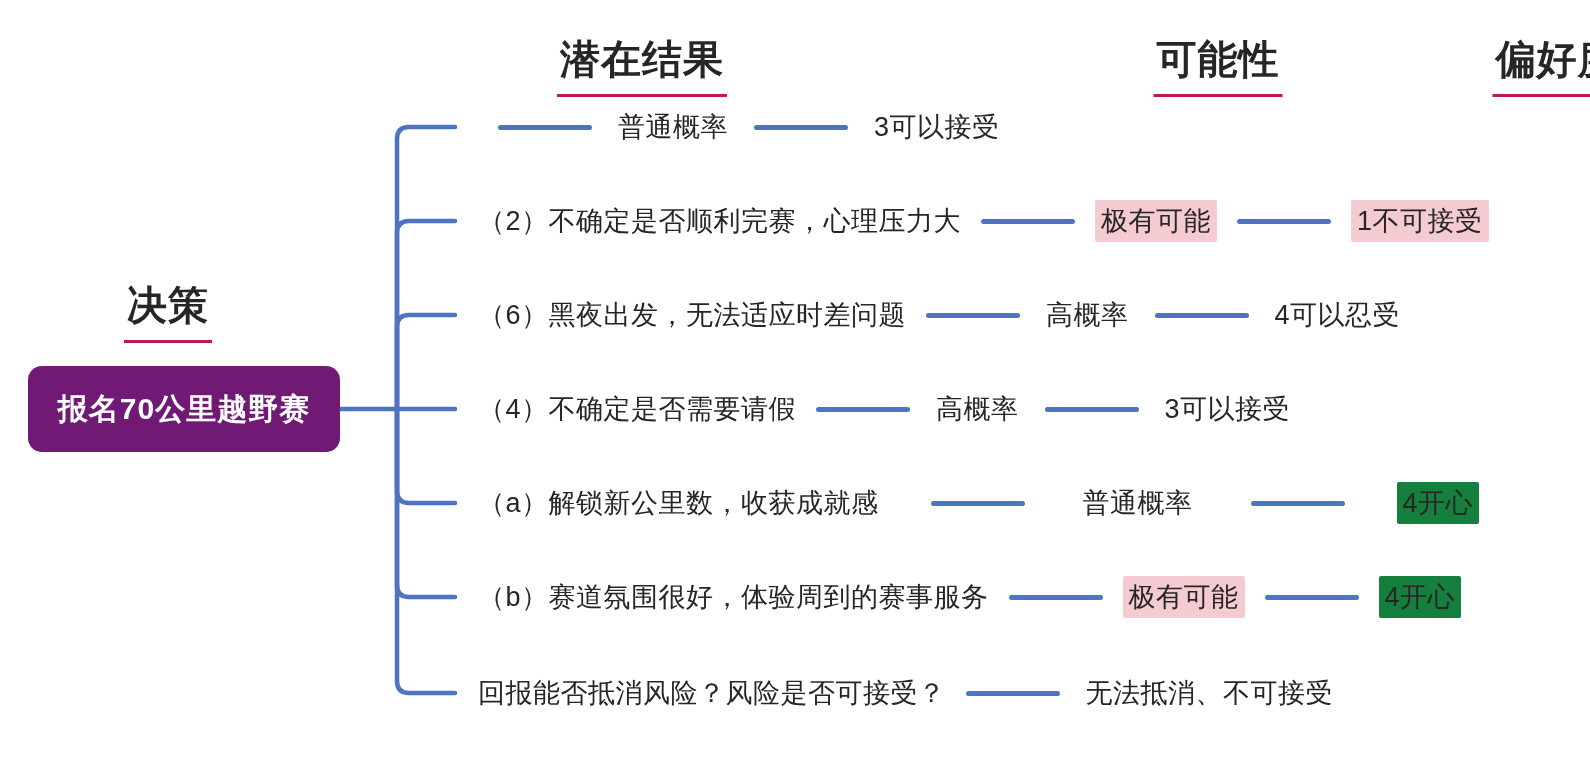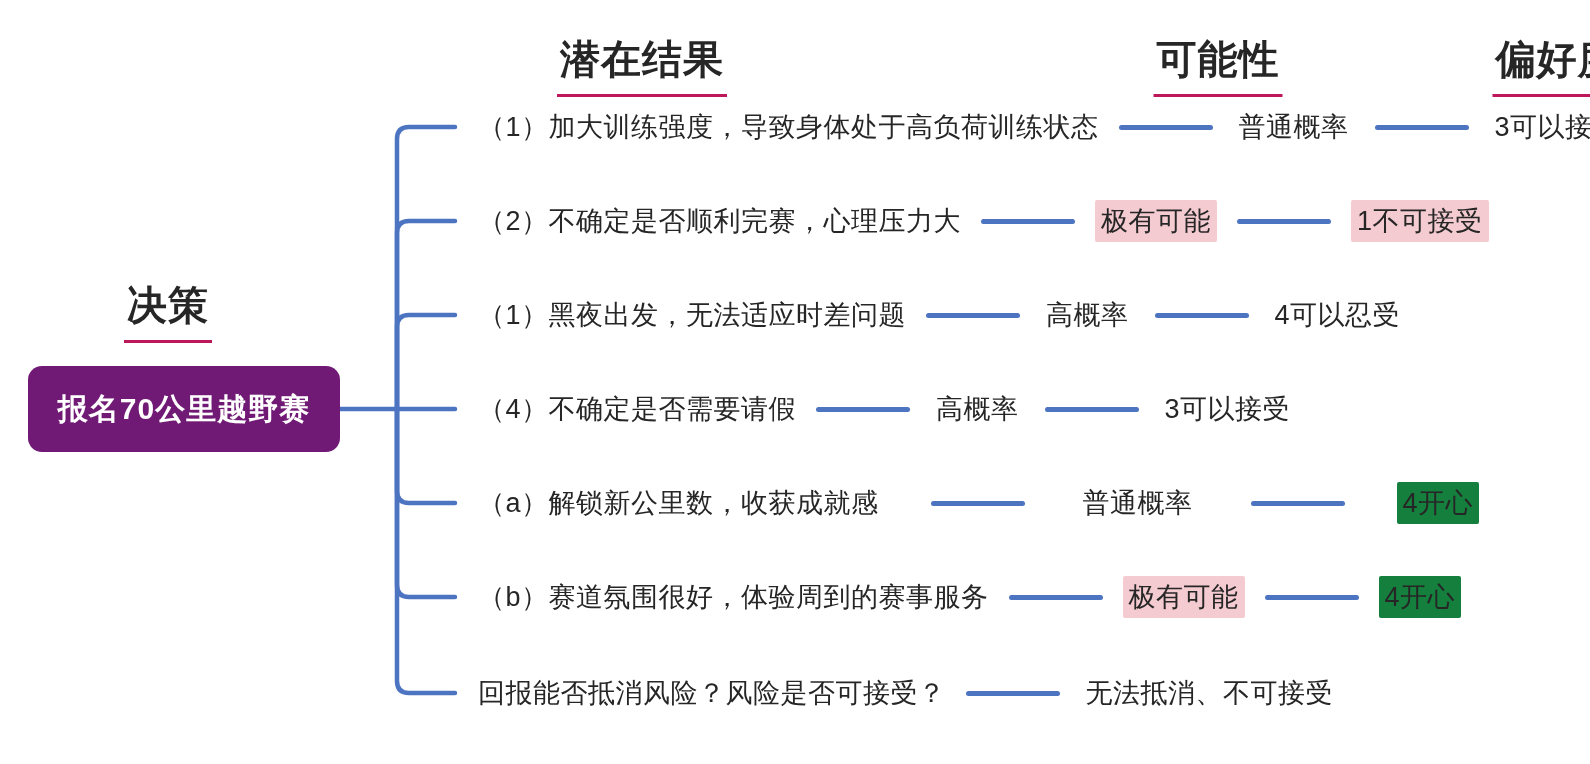--- a/index.html
+++ b/index.html
@@ -61,37 +61,36 @@
       <path d="M340,409 H455"></path>
       <path d="M455,503 H409 Q397,503 397,491 V409"></path>
       <path d="M455,597 H409 Q397,597 397,585 V409"></path>
       <path d="M455,693 H409 Q397,693 397,681 V409"></path>
     </g>
   </svg>
 
   <div class="root-node" style="background: #701a75;">报名70公里越野赛</div>
 
   <div class="row" style="top:102px;">
-    <span class="outcome">（1）加大训练强度，导致身体处于高负荷训练状态</span>
     <span class="connector" style="background: rgb(77, 116, 193);"></span>
     <span class="cell">普通概率</span>
     <span class="connector" style="background: rgb(77, 116, 193);"></span>
     <span class="cell">3可以接受</span>
   </div>
 
   <div class="row" style="top:196px;">
     <span class="outcome">（2）不确定是否顺利完赛，心理压力大</span>
     <span class="connector" style="background: rgb(77, 116, 193);"></span>
     <span class="cell hl-pink">极有可能</span>
     <span class="connector" style="background: rgb(77, 116, 193);"></span>
     <span class="cell hl-pink">1不可接受</span>
   </div>
 
   <div class="row" style="top:290px;">
-    <span class="outcome">（1）黑夜出发，无法适应时差问题</span>
+    <span class="outcome">（6）黑夜出发，无法适应时差问题</span>
     <span class="connector" style="background: rgb(77, 116, 193);"></span>
     <span class="cell">高概率</span>
     <span class="connector" style="background: rgb(77, 116, 193);"></span>
     <span class="cell">4可以忍受</span>
   </div>
 
   <div class="row" style="top:384px;">
     <span class="outcome">（4）不确定是否需要请假</span>
     <span class="connector" style="background: rgb(77, 116, 193);"></span>
     <span class="cell">高概率</span>

